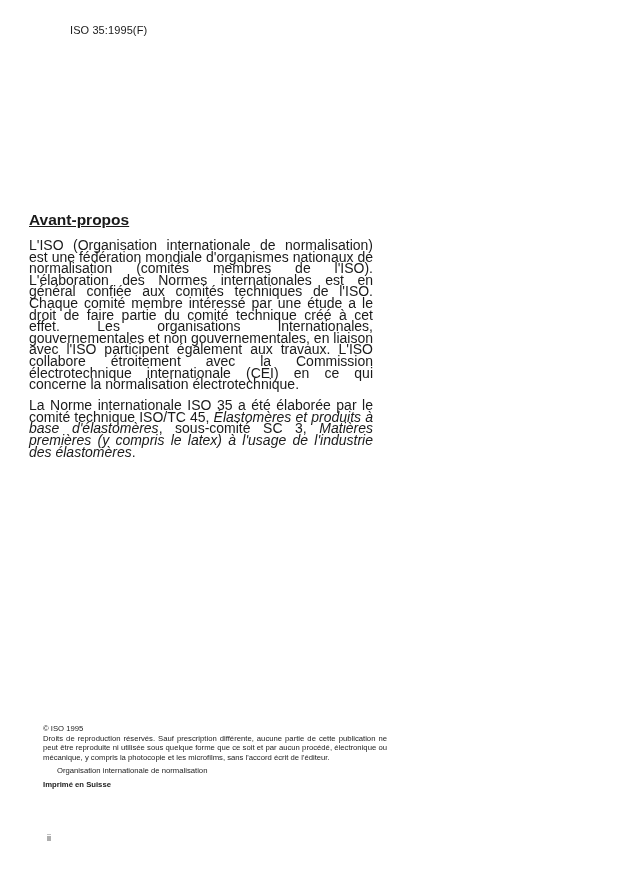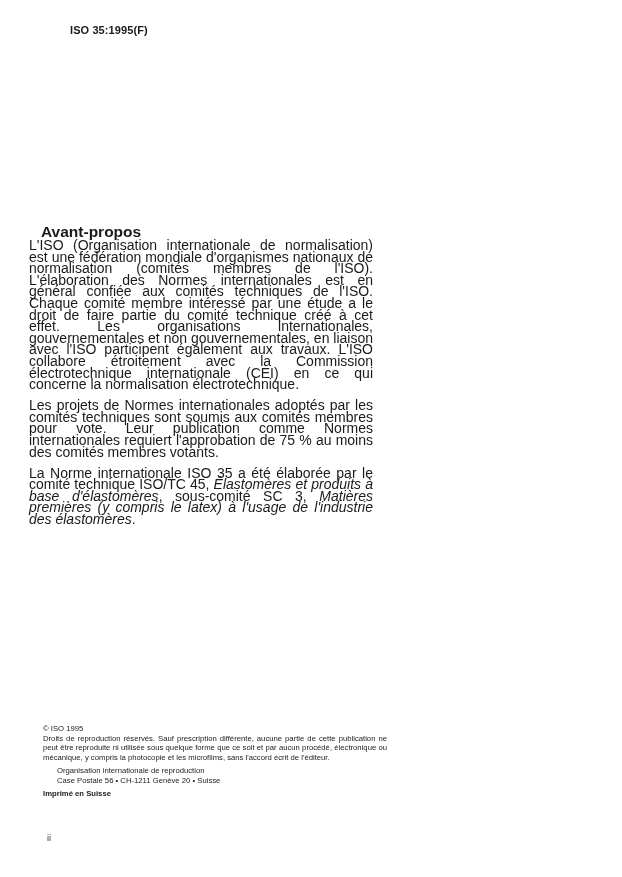--- a/index.html
+++ b/index.html
@@ -2,25 +2,25 @@
 <html><head>
 <meta charset="utf-8">
 <style>
   html, body { margin: 0; padding: 0; background: #ffffff; }
   body {
     width: 622px; height: 877px; position: relative; overflow: hidden;
     font-family: "Liberation Sans", sans-serif; color: #1a1a1a;
   }
   .header-code {
     position: absolute; left: 29px; top: 24px;
-    font-size: 11px; font-weight: bold; letter-spacing: 0.1px; padding-left: 41px;
+    font-size: 11px; font-weight: normal; letter-spacing: 0.1px; padding-left: 41px;
   }
   .section-title {
     position: absolute; left: 29px; top: 211px;
-    font-size: 15.5px; font-weight: bold; margin: 12px;
+    font-size: 15.5px; font-weight: bold; margin: 0; text-decoration: underline;
   }
   .body-text {
     position: absolute; left: 29px; top: 240px; width: 344px;
     font-size: 14px; line-height: 11.6px;
   }
   .body-text p { margin: 0 0 9.5px 0; text-align: justify; }
   .body-text em { }
   .footer {
     position: absolute; left: 43px; top: 724px; width: 344px;
     font-size: 7.7px; line-height: 9.5px; color: #222;
@@ -37,27 +37,25 @@
 </style>
 </head>
 <body>
 
 <div class="header-code">ISO 35:1995(F)</div>
 
 <h1 class="section-title">Avant-propos</h1>
 
 <div class="body-text">
   <p>L'ISO (Organisation internationale de normalisation) est une fédération mondiale d'organismes nationaux de normalisation (comités membres de l'ISO). L'élaboration des Normes internationales est en général confiée aux comités techniques de l'ISO. Chaque comité membre intéressé par une étude a le droit de faire partie du comité technique créé à cet effet. Les organisations internationales, gouvernementales et non gouvernementales, en liaison avec l'ISO participent également aux travaux. L'ISO collabore étroitement avec la Commission électrotechnique internationale (CEI) en ce qui concerne la normalisation électrotechnique.</p>
-  <p>Les projets de Normes internationales adoptés par les comités techniques sont soumis aux comités membres pour vote. Leur publication comme Normes internationales requiert l'approbation de 75 % au moins des comités membres votants.</p>
   <p><span>La Norme internationale ISO 35 a été élaborée par le comité technique ISO/TC 45, </span><em>Élastomères et produits à base d'élastomères</em><span>, sous-comité SC 3, </span><em>Matières premières (y compris le latex) à l'usage de l'industrie des élastomères</em><span>.</span></p>
 </div>
 
 <div class="footer">
   <div class="copyright">© ISO 1995</div>
   <div class="rights">Droits de reproduction réservés. Sauf prescription différente, aucune partie de cette publication ne peut être reproduite ni utilisée sous quelque forme que ce soit et par aucun procédé, électronique ou mécanique, y compris la photocopie et les microfilms, sans l'accord écrit de l'éditeur.</div>
   <div class="address">
-    <div>Organisation internationale de reproduction</div>
-    <div>Case Postale 56 • CH-1211 Genève 20 • Suisse</div>
+    <div>Organisation internationale de normalisation</div>
   </div>
   <div class="printed">Imprimé en Suisse</div>
 </div>
 
 <div class="page-number">ii</div>
 
 </body></html>

